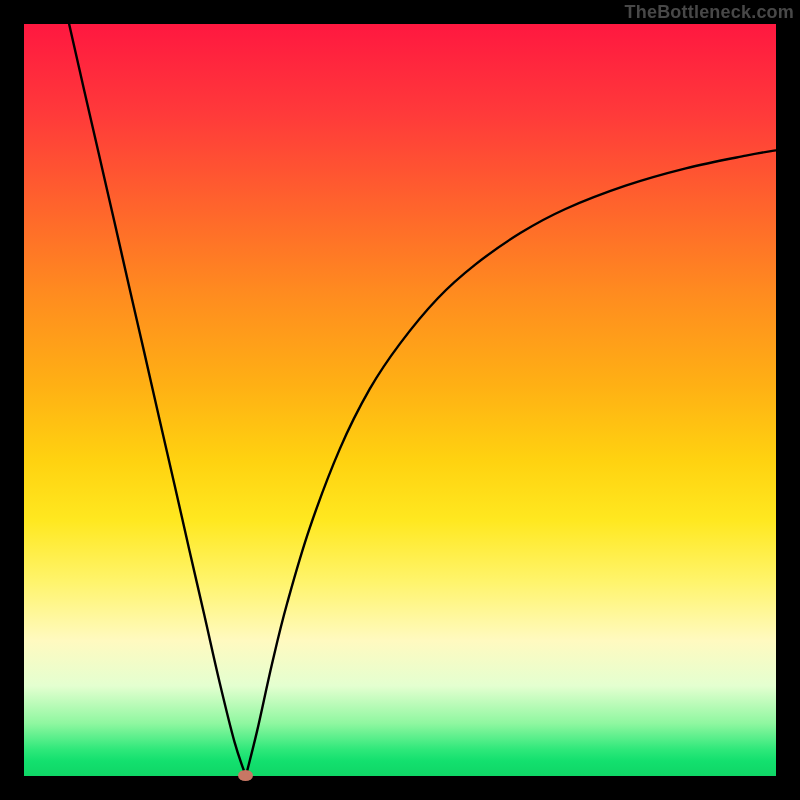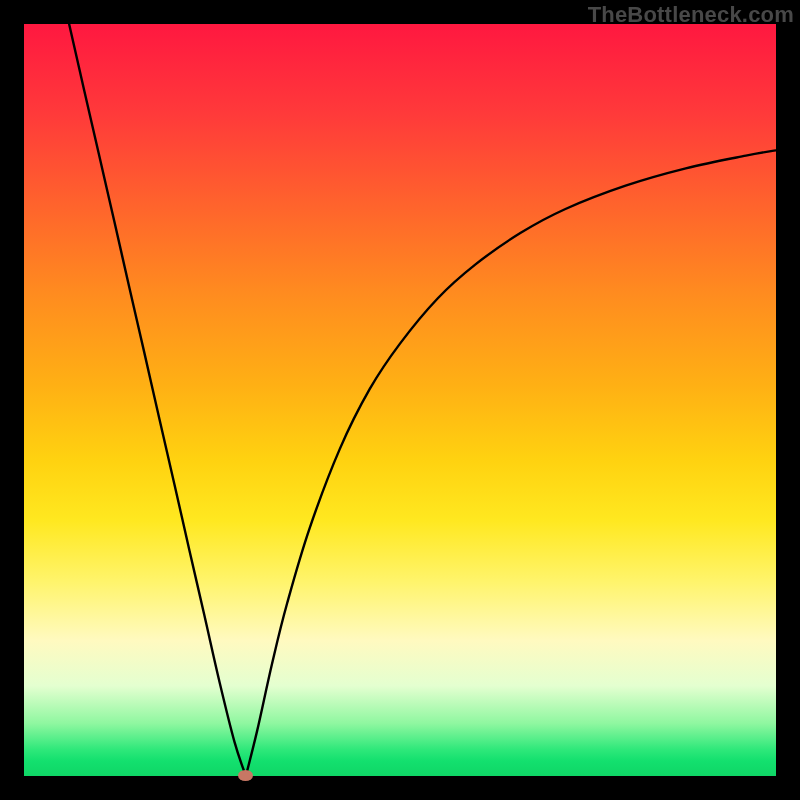--- a/index.html
+++ b/index.html
@@ -28,21 +28,21 @@
       #13e06e 98%,
       #0fd666 100%
     );
   }
 
   .watermark {
     position: absolute;
     top: 2px;
     right: 6px;
     font-family: Arial, Helvetica, sans-serif;
-    font-size: 22px;
+    font-size: 18px;
     font-weight: 600;
     color: #484848;
     letter-spacing: 0.2px;
     z-index: 5;
   }
 
   svg.curve {
     position: absolute;
     left: 24px;
     top: 24px;

